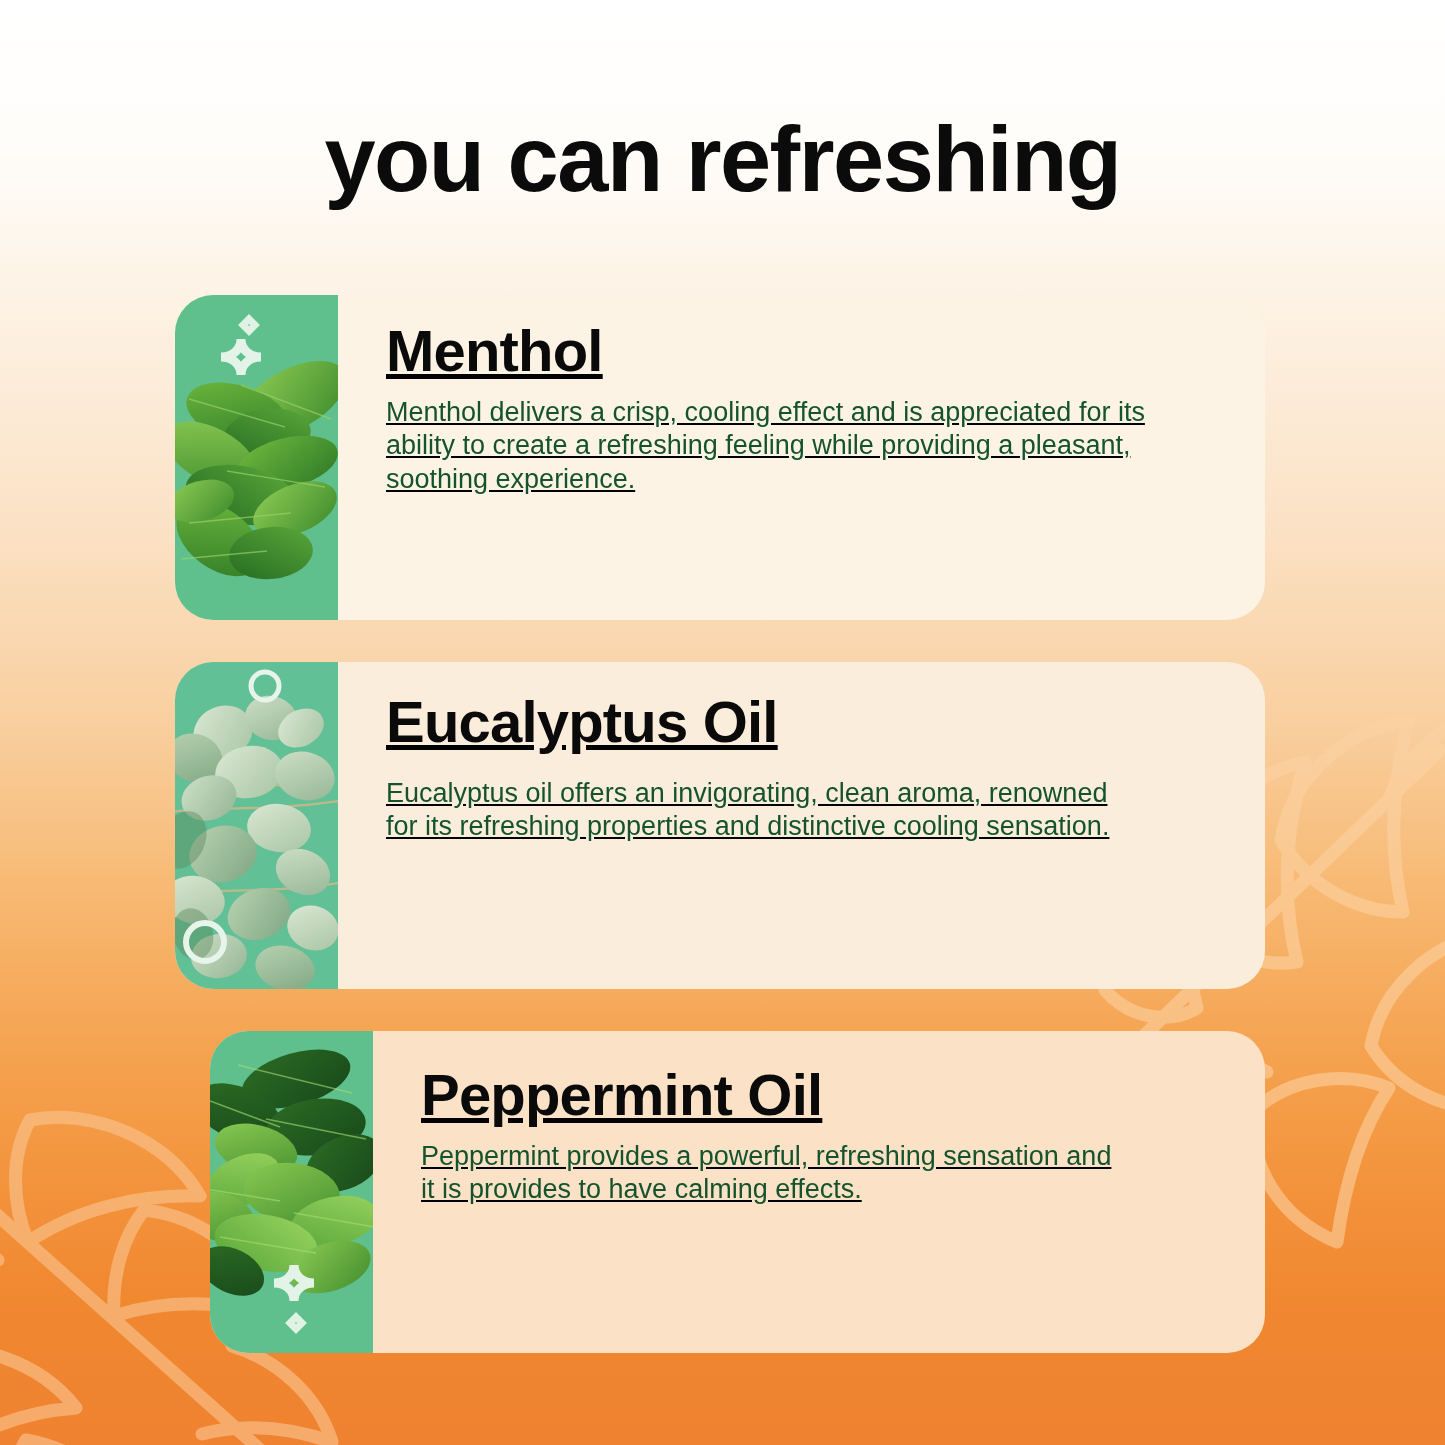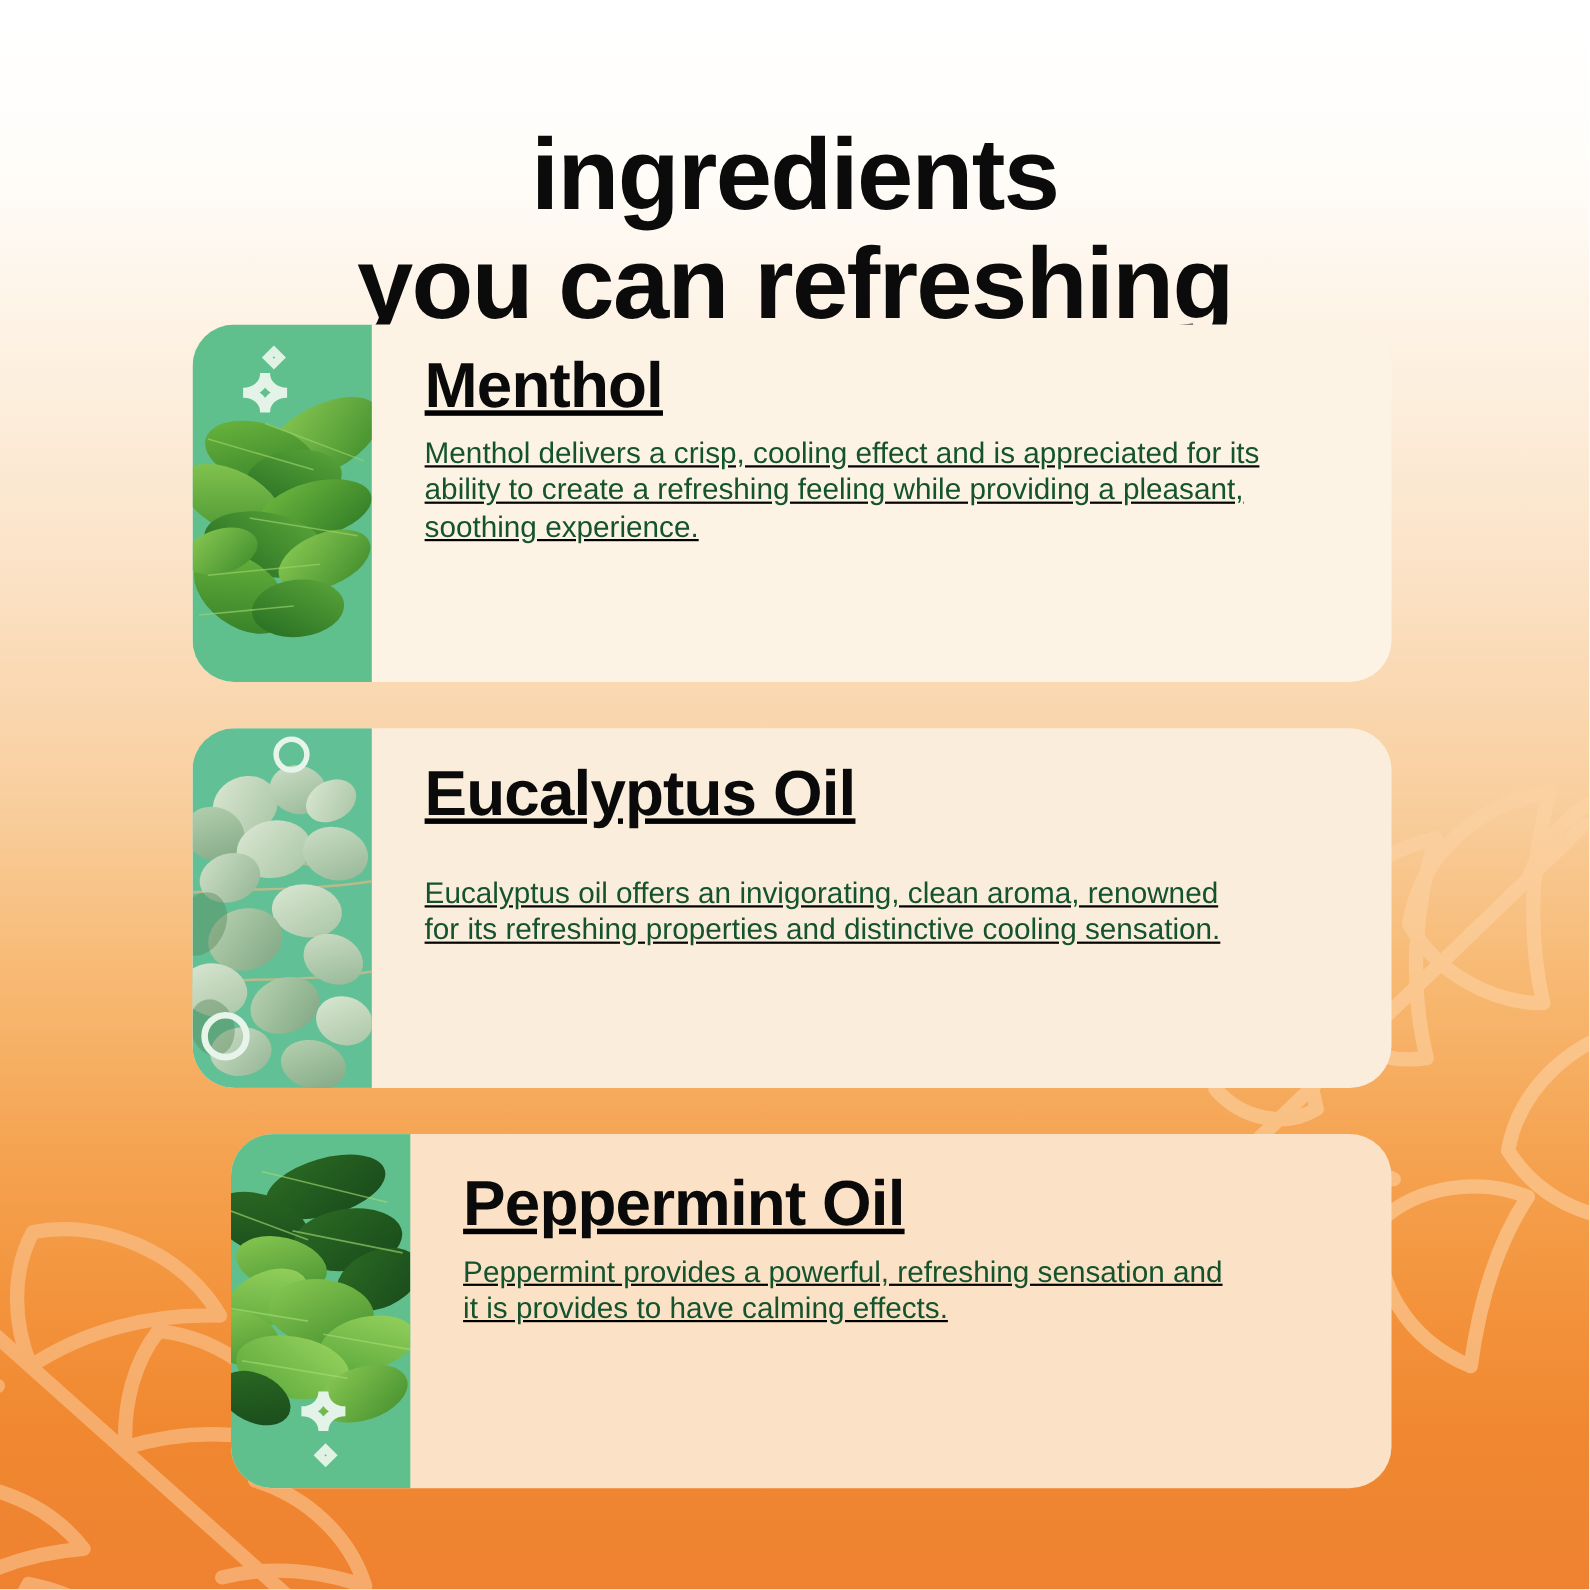--- a/index.html
+++ b/index.html
@@ -126,23 +126,23 @@
     margin: 0 0 14px 0;
   }
   .card-desc {
     font-size: 27px;
     font-weight: 400;
     line-height: 1.24;
     color: #14532d;
     margin: 0;
     max-width: 830px;
   }
-  .card-2 .card-body { padding-top: 30px; gap: 29px; }
+  .card-2 .card-body { padding-top: 30px; }
   .card-3 .card-body { padding-top: 34px; }
-  .card-2 .card-desc { max-width: 760px; }
+  .card-2 .card-desc { max-width: 760px; margin-top: 10px; }
   .card-3 .card-desc { max-width: 700px; }
 </style>
 </head>
 <body>
 
 <div id="poster">
 
   <svg class="watermark wm-right" viewBox="0 0 520 560" fill="none" xmlns="http://www.w3.org/2000/svg">
     <g stroke="#fdd3a4" stroke-width="13" stroke-linecap="round" stroke-linejoin="round" fill="none">
       <path d="M30 470 L455 60"></path>
@@ -165,21 +165,20 @@
       <path d="M352 256 C398 270, 438 306, 452 352 C406 336, 362 334, 322 344"></path>
       <path d="M118 170 C74 174, 32 196, 10 228"></path>
       <path d="M40 262 C96 250, 160 272, 196 318 C140 322, 92 342, 56 372 C36 340, 28 298, 40 262 Z"></path>
       <path d="M146 350 C200 360, 250 396, 272 444 C222 434, 172 440, 132 460 C124 422, 128 382, 146 350 Z"></path>
       <path d="M268 412 C318 420, 362 450, 384 480"></path>
       <path d="M352 430 C388 440, 420 462, 438 480"></path>
     </g>
   </svg>
 
   <h1 class="heading">
-    <span class="line">ingredients</span>
     <span class="line">you can refreshing</span>
   </h1>
 
   <div class="cards">
 
     <div class="card card-1">
       <div class="card-media media-1">
         <svg class="leaf-art" viewBox="0 0 163 325" preserveAspectRatio="xMidYMid slice" xmlns="http://www.w3.org/2000/svg">
           <defs>
             <linearGradient id="mg1" x1="0" y1="0" x2="1" y2="1">

